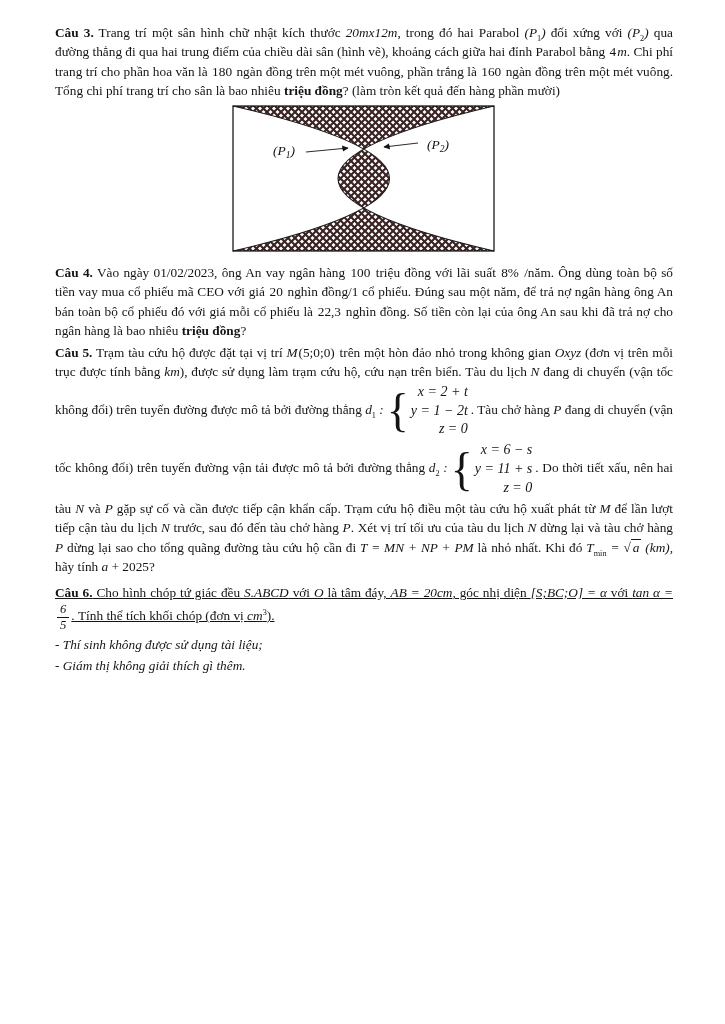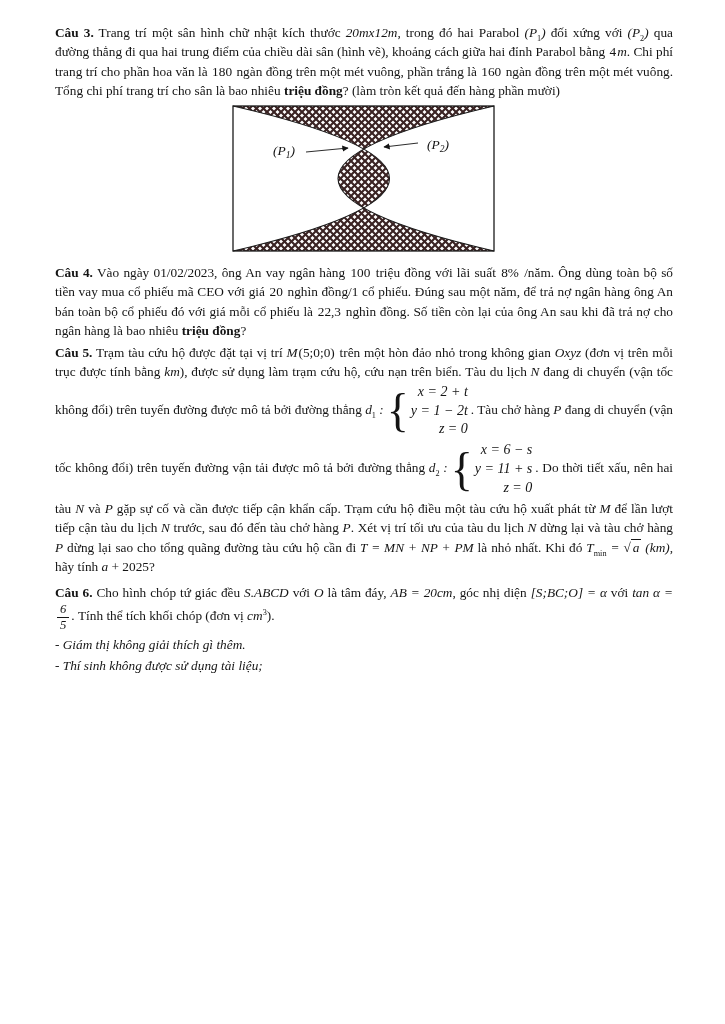--- a/index.html
+++ b/index.html
@@ -1,20 +1,20 @@
 <!DOCTYPE html>
 <html><head>
 <meta charset="utf-8">
 <style>
   html,body{margin:0;padding:0;background:#ffffff;}
   .page{position:relative;width:725px;height:1024px;background:#ffffff;overflow:hidden;
         font-family:"Liberation Serif",serif;color:#141414;}
   .content{position:absolute;left:55px;top:23px;width:618px;}
   p.para{margin:0 0 3px 0;font-size:13.3px;line-height:1.45;text-align:justify;}
-  p.q6{margin-top:7px;}
+  p.q6{margin-top:7px;text-decoration:underline;}
   .seg-t{font-style:normal;}
   .seg-m{font-style:italic;}
   .seg-n{font-style:normal;padding:0 1px;}
   .seg-b{font-weight:bold;}
   sub.seg-s{font-size:0.62em;font-style:normal;line-height:0;}
   sup.seg-sup{font-size:0.62em;font-style:normal;line-height:0;}
   .sys{display:inline-flex;align-items:center;vertical-align:middle;margin:1px 3px;}
   .sys-brace{font-style:normal;font-size:46px;line-height:46px;font-weight:400;}
   .sys-lines{display:inline-block;margin-left:2px;font-style:italic;font-size:14px;line-height:1.35;text-align:right;}
   .sys-line{display:block;white-space:nowrap;}
@@ -80,17 +80,17 @@
             <span class="sys-line">z = 0</span>
           </span>
         </span><span class="seg-t">. Do thời tiết xấu, nên hai tàu </span><span class="seg-m">N</span><span class="seg-t"> và </span><span class="seg-m">P</span><span class="seg-t"> gặp sự cố và cần được tiếp cận khẩn cấp. Trạm cứu hộ điều một tàu cứu hộ xuất phát từ </span><span class="seg-m">M</span><span class="seg-t"> để lần lượt tiếp cận tàu du lịch </span><span class="seg-m">N</span><span class="seg-t"> trước, sau đó đến tàu chở hàng </span><span class="seg-m">P</span><span class="seg-t">. Xét vị trí tối ưu của tàu du lịch </span><span class="seg-m">N</span><span class="seg-t"> dừng lại và tàu chở hàng </span><span class="seg-m">P</span><span class="seg-t"> dừng lại sao cho tổng quãng đường tàu cứu hộ cần đi </span><span class="seg-m">T = MN + NP + PM</span><span class="seg-t"> là nhỏ nhất. Khi đó </span><span class="seg-m">T</span><sub class="seg-s">min</sub><span class="seg-m"> = </span><span class="sq"><span class="sq-sign">√</span><span class="sq-rad">a</span></span><span class="seg-t"> </span><span class="seg-m">(km)</span><span class="seg-t">, hãy tính </span><span class="seg-m">a</span><span class="seg-t"> + 2025?</span></p>
 
     <p class="para q6"><span class="seg-b">Câu 6.</span><span class="seg-t"> Cho hình chóp tứ giác đều </span><span class="seg-m">S.ABCD</span><span class="seg-t"> với </span><span class="seg-m">O</span><span class="seg-t"> là tâm đáy, </span><span class="seg-m">AB = 20cm</span><span class="seg-t">, góc nhị diện </span><span class="seg-m">[S;BC;O] = α</span><span class="seg-t"> với </span><span class="seg-m">tan α = </span><span class="fr">
           <span class="fr-num">6</span>
           <span class="fr-den">5</span>
         </span><span class="seg-t">. Tính thể tích khối chóp (đơn vị </span><span class="seg-m">cm</span><sup class="seg-sup">3</sup><span class="seg-t">).</span></p>
 
 
+    <p class="note">- Thí sinh không được sử dụng tài liệu;</p>
     <p class="note">- Giám thị không giải thích gì thêm.</p>
-    <p class="note">- Thí sinh không được sử dụng tài liệu;</p>
   </div>
 
 </div>
 
 </body></html>

